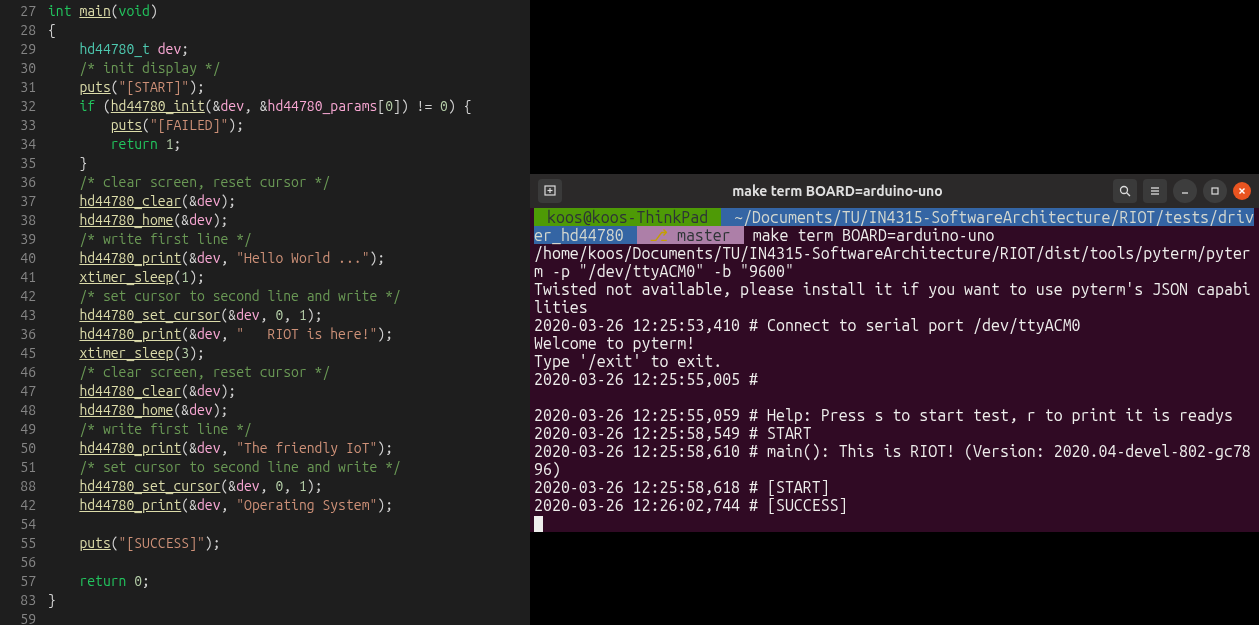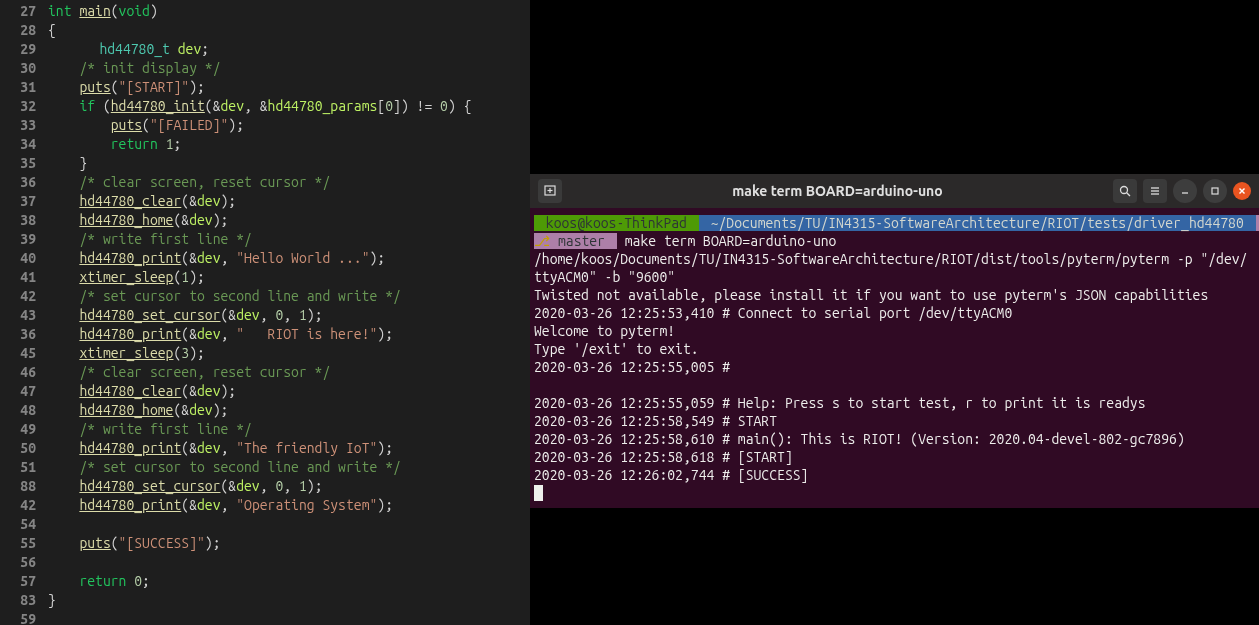--- a/index.html
+++ b/index.html
@@ -20,37 +20,36 @@
     line-height: 19px;
   }
   .gutter {
     width: 48px;
     background: #1e1e1e;
     color: #858585;
     text-align: right;
     padding-right: 12px;
     padding-top: 2px;
     user-select: none;
-    font-weight: bold;
   }
   .gutter div { height: 19px; }
   .code {
     flex: 1;
     padding-top: 2px;
     white-space: pre;
     color: #d4d4d4;
   }
   .code div { height: 19px; }
   .kw { color: #22c55e; }
-  .type { color: #4ec9b0; margin-left: 20px; }
+  .type { color: #4ec9b0; }
   .fn { color: #dcdcaa; text-decoration: underline; }
   .str { color: #ce9178; }
   .num { color: #b5cea8; }
   .cmt { color: #6a9955; }
-  .var { color: #bef264; }
+  .var { color: #f9a8d4; }
   .punc { color: #d4d4d4; }
 
   .right {
     width: 729px;
     height: 625px;
     background: #000;
     position: relative;
   }
   .term-window {
     position: absolute;
@@ -93,22 +92,22 @@
   }
   .tb-close { background: #e95420; }
   .tb-winbtn {
     width: 24px; height: 24px;
     display:flex;align-items:center;justify-content:center;
     color:#ddd;
     border-radius: 50%;
     background:#3d3d3d;
   }
   .term-body {
-    padding: 6px 4px;
-    font-size: 14px;
+    padding: 0 4px;
+    font-size: 16px;
     line-height: 18px;
     color: #eeeeec;
     white-space: pre-wrap;
     word-break: break-all;
   }
   .prompt-user { background:#4e9a06; color:#2e3436; padding:0 4px; }
   .prompt-path { background:#3465a4; color:#d3d7cf; padding:0 4px; }
   .prompt-branch { background:#ad7fa8; color:#2e3436; padding:0 4px; }
   .prompt-arrow-blue { color:#3465a4; }
   .prompt-end { color:#ad7fa8; }

